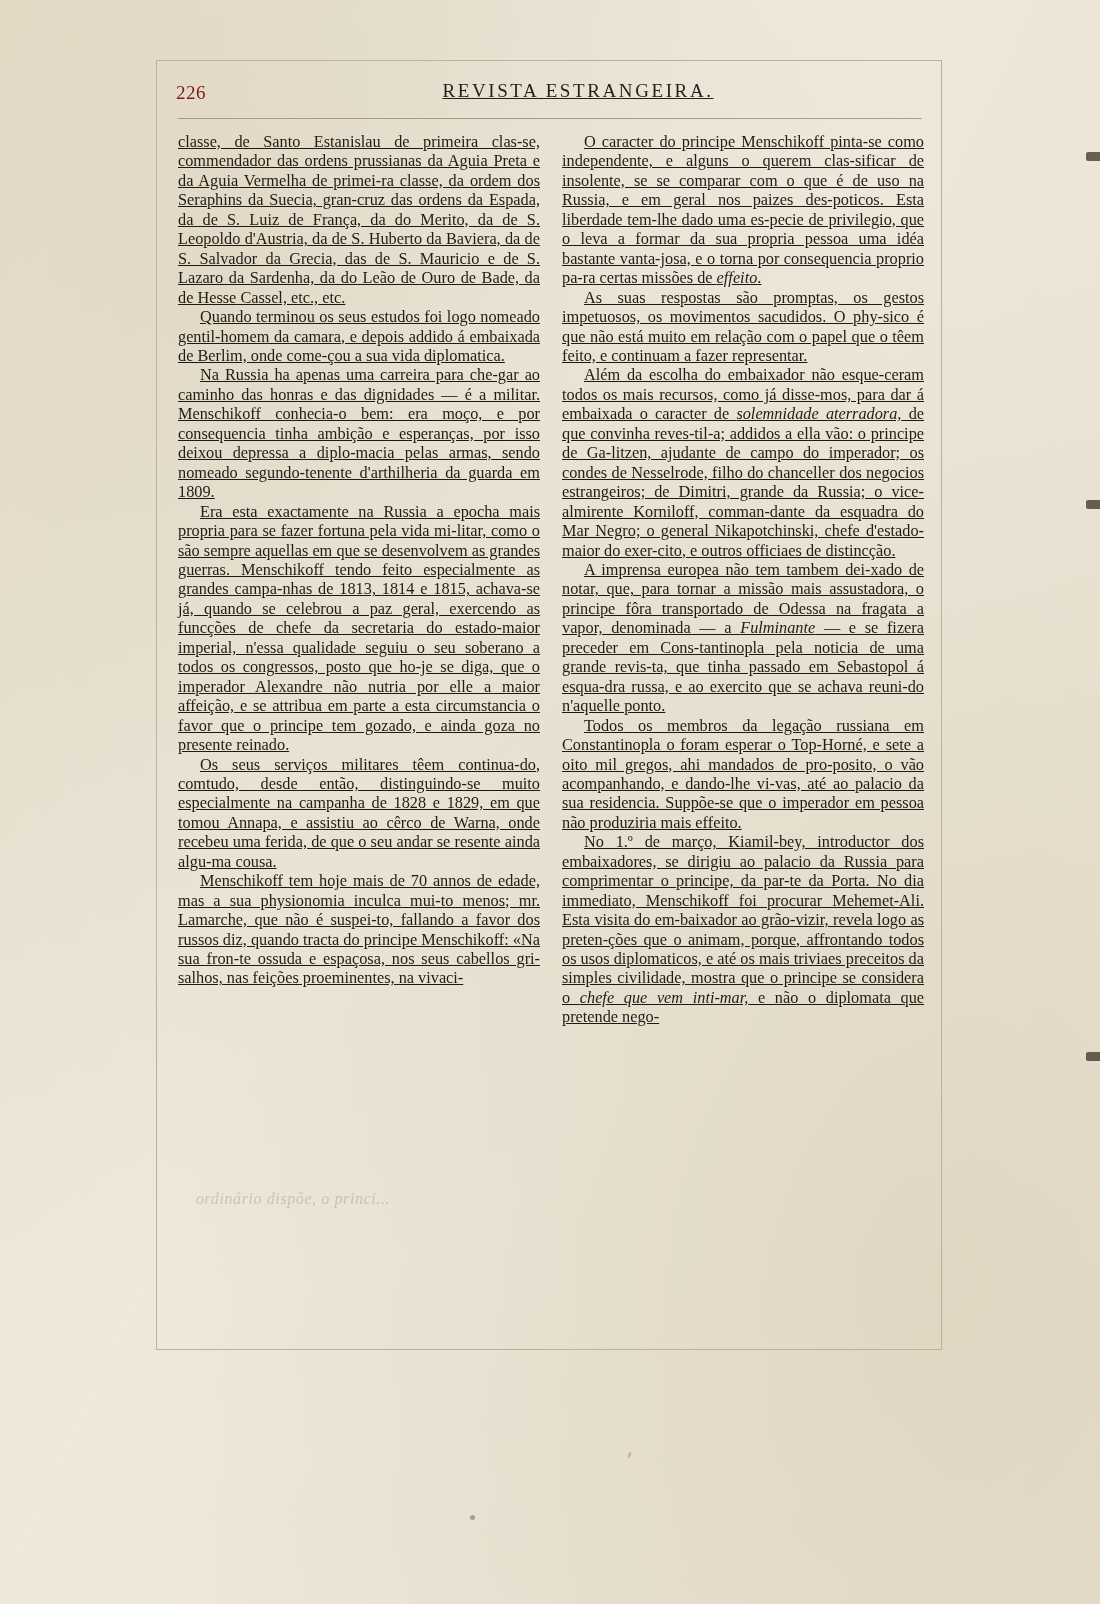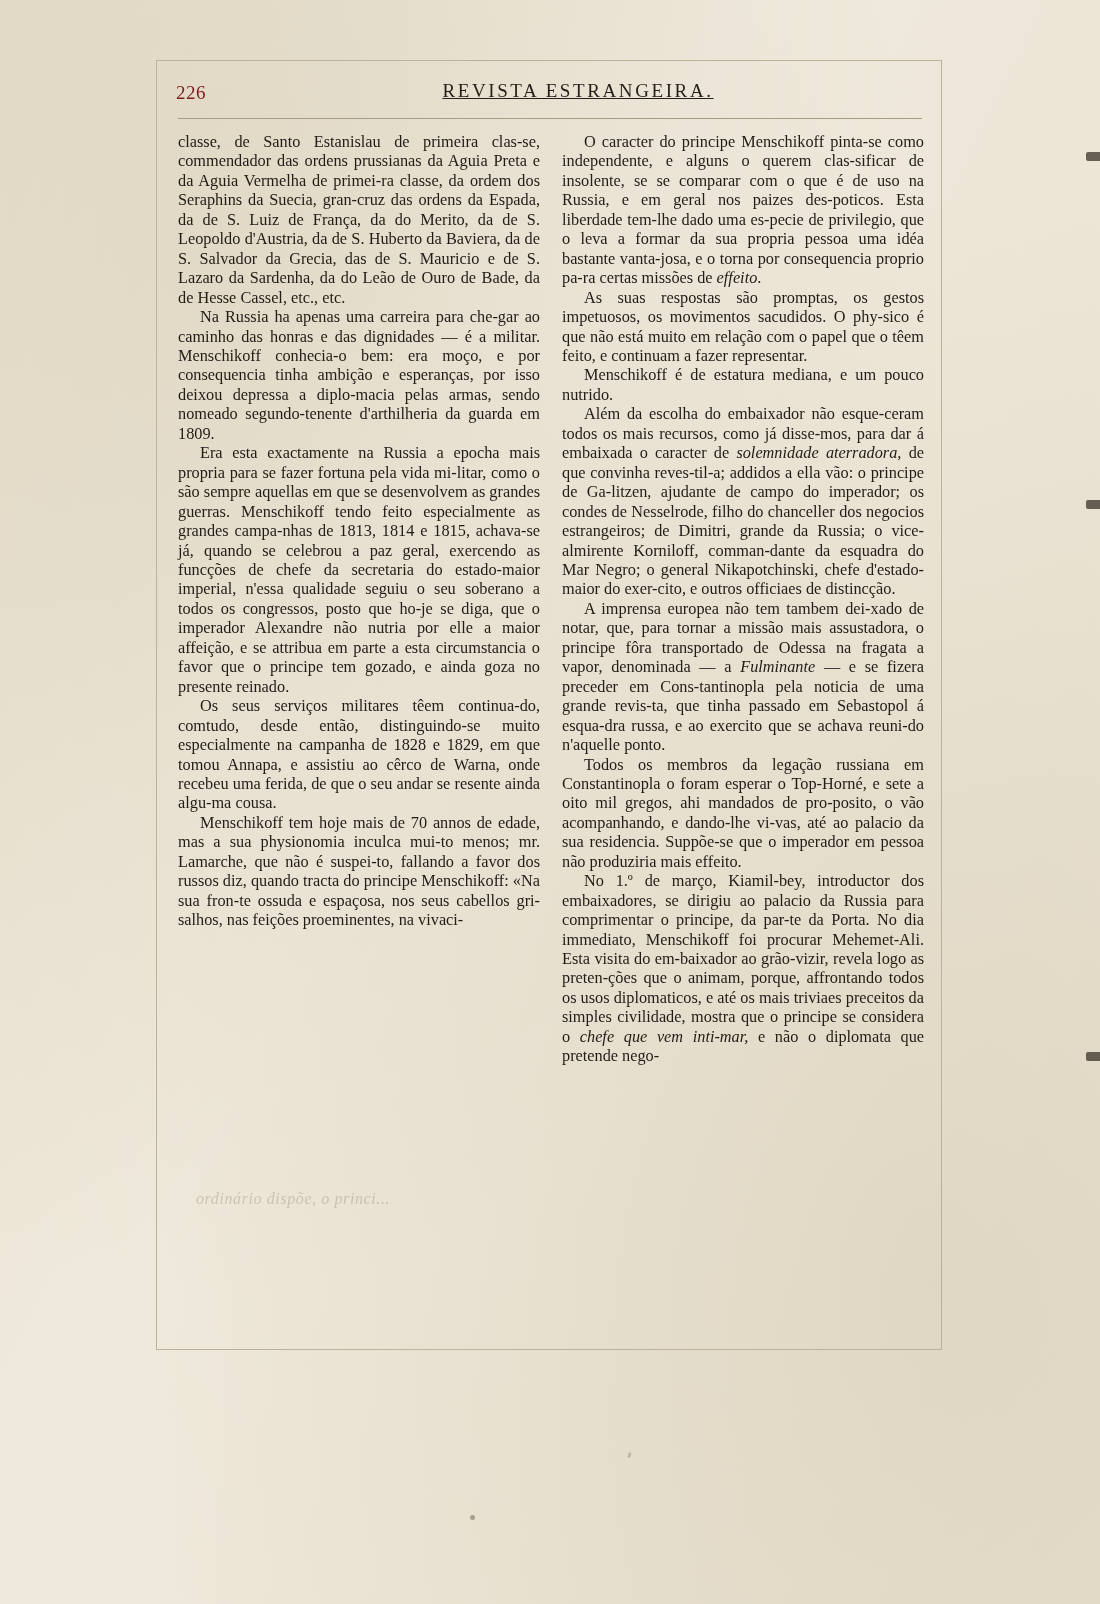--- a/index.html
+++ b/index.html
@@ -74,20 +74,21 @@
     border-top: 1px solid #a79c85;
   }
   .columns {
     position: absolute;
     top: 62px;
     left: 10px;
     right: 6px;
     bottom: 0;
     display: flex;
     gap: 0;
+    text-decoration: underline;
   }
   .col {
     width: 50%;
     box-sizing: border-box;
     font-size: 16.3px;
     line-height: 19.45px;
     text-align: justify;
     text-justify: inter-word;
     color: #201c16;
     hyphens: manual;
@@ -148,29 +149,29 @@
 <div class="page-inner">
   <div class="header-row">
     <div class="folio">226</div>
     <div class="running-head">REVISTA ESTRANGEIRA.</div>
     <div class="rule"></div>
   </div>
 
   <div class="columns">
     <div class="col left" id="col-left">
         <p class="noindent">classe, de Santo Estanislau de primeira clas-se, commendador das ordens prussianas da Aguia Preta e da Aguia Vermelha de primei-ra classe, da ordem dos Seraphins da Suecia, gran-cruz das ordens da Espada, da de S. Luiz de França, da do Merito, da de S. Leopoldo d'Austria, da de S. Huberto da Baviera, da de S. Salvador da Grecia, das de S. Mauricio e de S. Lazaro da Sardenha, da do Leão de Ouro de Bade, da de Hesse Cassel, etc., etc.</p>
+        <p>Quando terminou os seus estudos foi logo nomeado gentil-homem da camara, e depois addido á embaixada de Berlim, onde come-çou a sua vida diplomatica.</p>
         <p>Na Russia ha apenas uma carreira para che-gar ao caminho das honras e das dignidades — é a militar. Menschikoff conhecia-o bem: era moço, e por consequencia tinha ambição e esperanças, por isso deixou depressa a diplo-macia pelas armas, sendo nomeado segundo-tenente d'arthilheria da guarda em 1809.</p>
         <p>Era esta exactamente na Russia a epocha mais propria para se fazer fortuna pela vida mi-litar, como o são sempre aquellas em que se desenvolvem as grandes guerras. Menschikoff tendo feito especialmente as grandes campa-nhas de 1813, 1814 e 1815, achava-se já, quando se celebrou a paz geral, exercendo as funcções de chefe da secretaria do estado-maior imperial, n'essa qualidade seguiu o seu soberano a todos os congressos, posto que ho-je se diga, que o imperador Alexandre não nutria por elle a maior affeição, e se attribua em parte a esta circumstancia o favor que o principe tem gozado, e ainda goza no presente reinado.</p>
         <p>Os seus serviços militares têem continua-do, comtudo, desde então, distinguindo-se muito especialmente na campanha de 1828 e 1829, em que tomou Annapa, e assistiu ao cêrco de Warna, onde recebeu uma ferida, de que o seu andar se resente ainda algu-ma cousa.</p>
         <p>Menschikoff tem hoje mais de 70 annos de edade, mas a sua physionomia inculca mui-to menos; mr. Lamarche, que não é suspei-to, fallando a favor dos russos diz, quando tracta do principe Menschikoff: «Na sua fron-te ossuda e espaçosa, nos seus cabellos gri-salhos, nas feições proeminentes, na vivaci-</p>
       </div>
     <div class="col right" id="col-right">
         <p>O caracter do principe Menschikoff pinta-se como independente, e alguns o querem clas-sificar de insolente, se se comparar com o que é de uso na Russia, e em geral nos paizes des-poticos. Esta liberdade tem-lhe dado uma es-pecie de privilegio, que o leva a formar da sua propria pessoa uma idéa bastante vanta-josa, e o torna por consequencia proprio pa-ra certas missões de <span class="it">effeito</span>.</p>
         <p>As suas respostas são promptas, os gestos impetuosos, os movimentos sacudidos. O phy-sico é que não está muito em relação com o papel que o têem feito, e continuam a fazer representar.</p>
-        <p>Menschikoff é de estatura mediana, e um pouco nutrido.</p>
         <p>Além da escolha do embaixador não esque-ceram todos os mais recursos, como já disse-mos, para dar á embaixada o caracter de <span class="it">solemnidade aterradora,</span> de que convinha reves-til-a; addidos a ella vão: o principe de Ga-litzen, ajudante de campo do imperador; os condes de Nesselrode, filho do chanceller dos negocios estrangeiros; de Dimitri, grande da Russia; o vice-almirente Korniloff, comman-dante da esquadra do Mar Negro; o general Nikapotchinski, chefe d'estado-maior do exer-cito, e outros officiaes de distincção.</p>
         <p>A imprensa europea não tem tambem dei-xado de notar, que, para tornar a missão mais assustadora, o principe fôra transportado de Odessa na fragata a vapor, denominada — a <span class="it">Fulminante</span> — e se fizera preceder em Cons-tantinopla pela noticia de uma grande revis-ta, que tinha passado em Sebastopol á esqua-dra russa, e ao exercito que se achava reuni-do n'aquelle ponto.</p>
         <p>Todos os membros da legação russiana em Constantinopla o foram esperar o Top-Horné, e sete a oito mil gregos, ahi mandados de pro-posito, o vão acompanhando, e dando-lhe vi-vas, até ao palacio da sua residencia. Suppõe-se que o imperador em pessoa não produziria mais effeito.</p>
         <p>No 1.º de março, Kiamil-bey, introductor dos embaixadores, se dirigiu ao palacio da Russia para comprimentar o principe, da par-te da Porta. No dia immediato, Menschikoff foi procurar Mehemet-Ali. Esta visita do em-baixador ao grão-vizir, revela logo as preten-ções que o animam, porque, affrontando todos os usos diplomaticos, e até os mais triviaes preceitos da simples civilidade, mostra que o principe se considera o <span class="it">chefe que vem inti-mar,</span> e não o diplomata que pretende nego-</p>
       </div>
   </div>
 </div>
 
 <div class="ghost">ordinário dispõe, o princi...</div>
 <div class="speck sp1"></div>

